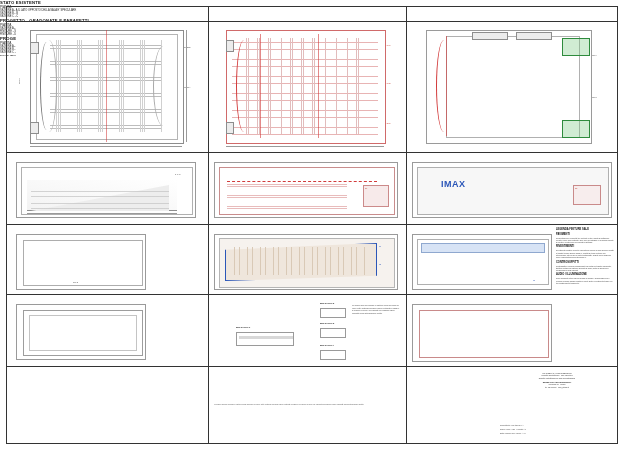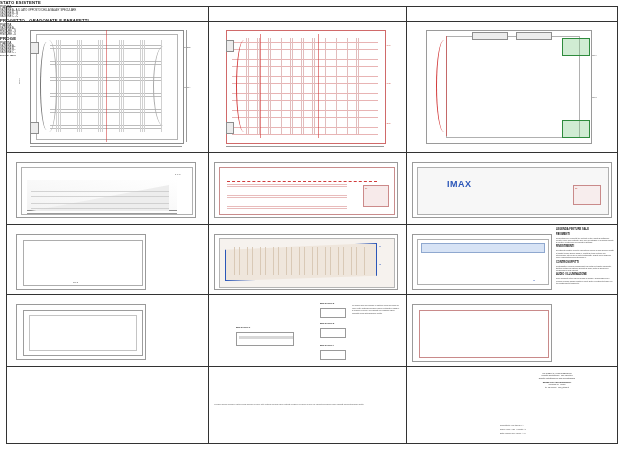--- a/index.html
+++ b/index.html
@@ -174,21 +174,21 @@
     <div class="redline" style="left:34px;top:10px;width:0.5px;height:100px;opacity:.6;"></div>
     <div class="micro" style="position:absolute;left:180px;top:28px;">FIN.1</div>
     <div class="micro" style="position:absolute;left:180px;top:70px;">FIN.2</div>
   </div>
 
   <div class="hline" style="left:406px;top:152px;width:212px;"></div>
   <div class="sub" style="left:411px;top:155px;font-size:2.6px;">SEZIONE A - A</div>
   <div class="plan" style="left:412px;top:162px;width:200px;height:56px;">
     <div style="position:absolute;left:4px;top:4px;width:190px;height:46px;border:0.5px solid #b0b0b0;background:#f7f7f7;"></div>
     <div class="dots" style="position:absolute;left:10px;top:9px;width:178px;height:34px;"></div>
-    <div class="imax" style="left:34px;top:16px;">IMAX</div>
+    <div class="imax" style="left:28px;top:16px;">IMAX</div>
     <div class="greybox" style="left:160px;top:22px;width:26px;height:18px;border-color:#c98a8a;background:#f7eded;"></div>
     <div class="redtag" style="left:162px;top:24px;">P2</div>
   </div>
 
   <div class="hline" style="left:406px;top:224px;width:212px;"></div>
   <div class="sub" style="left:411px;top:227px;font-size:2.6px;">SEZIONE B - B</div>
   <div class="plan" style="left:412px;top:234px;width:140px;height:56px;">
     <div style="position:absolute;left:4px;top:4px;width:130px;height:44px;border:0.5px solid #b0b0b0;"></div>
     <div style="position:absolute;left:8px;top:8px;width:122px;height:8px;background:#d7e3f5;border:0.4px solid #8fa8cf;"></div>
     <div class="dots" style="position:absolute;left:8px;top:18px;width:122px;height:24px;"></div>

